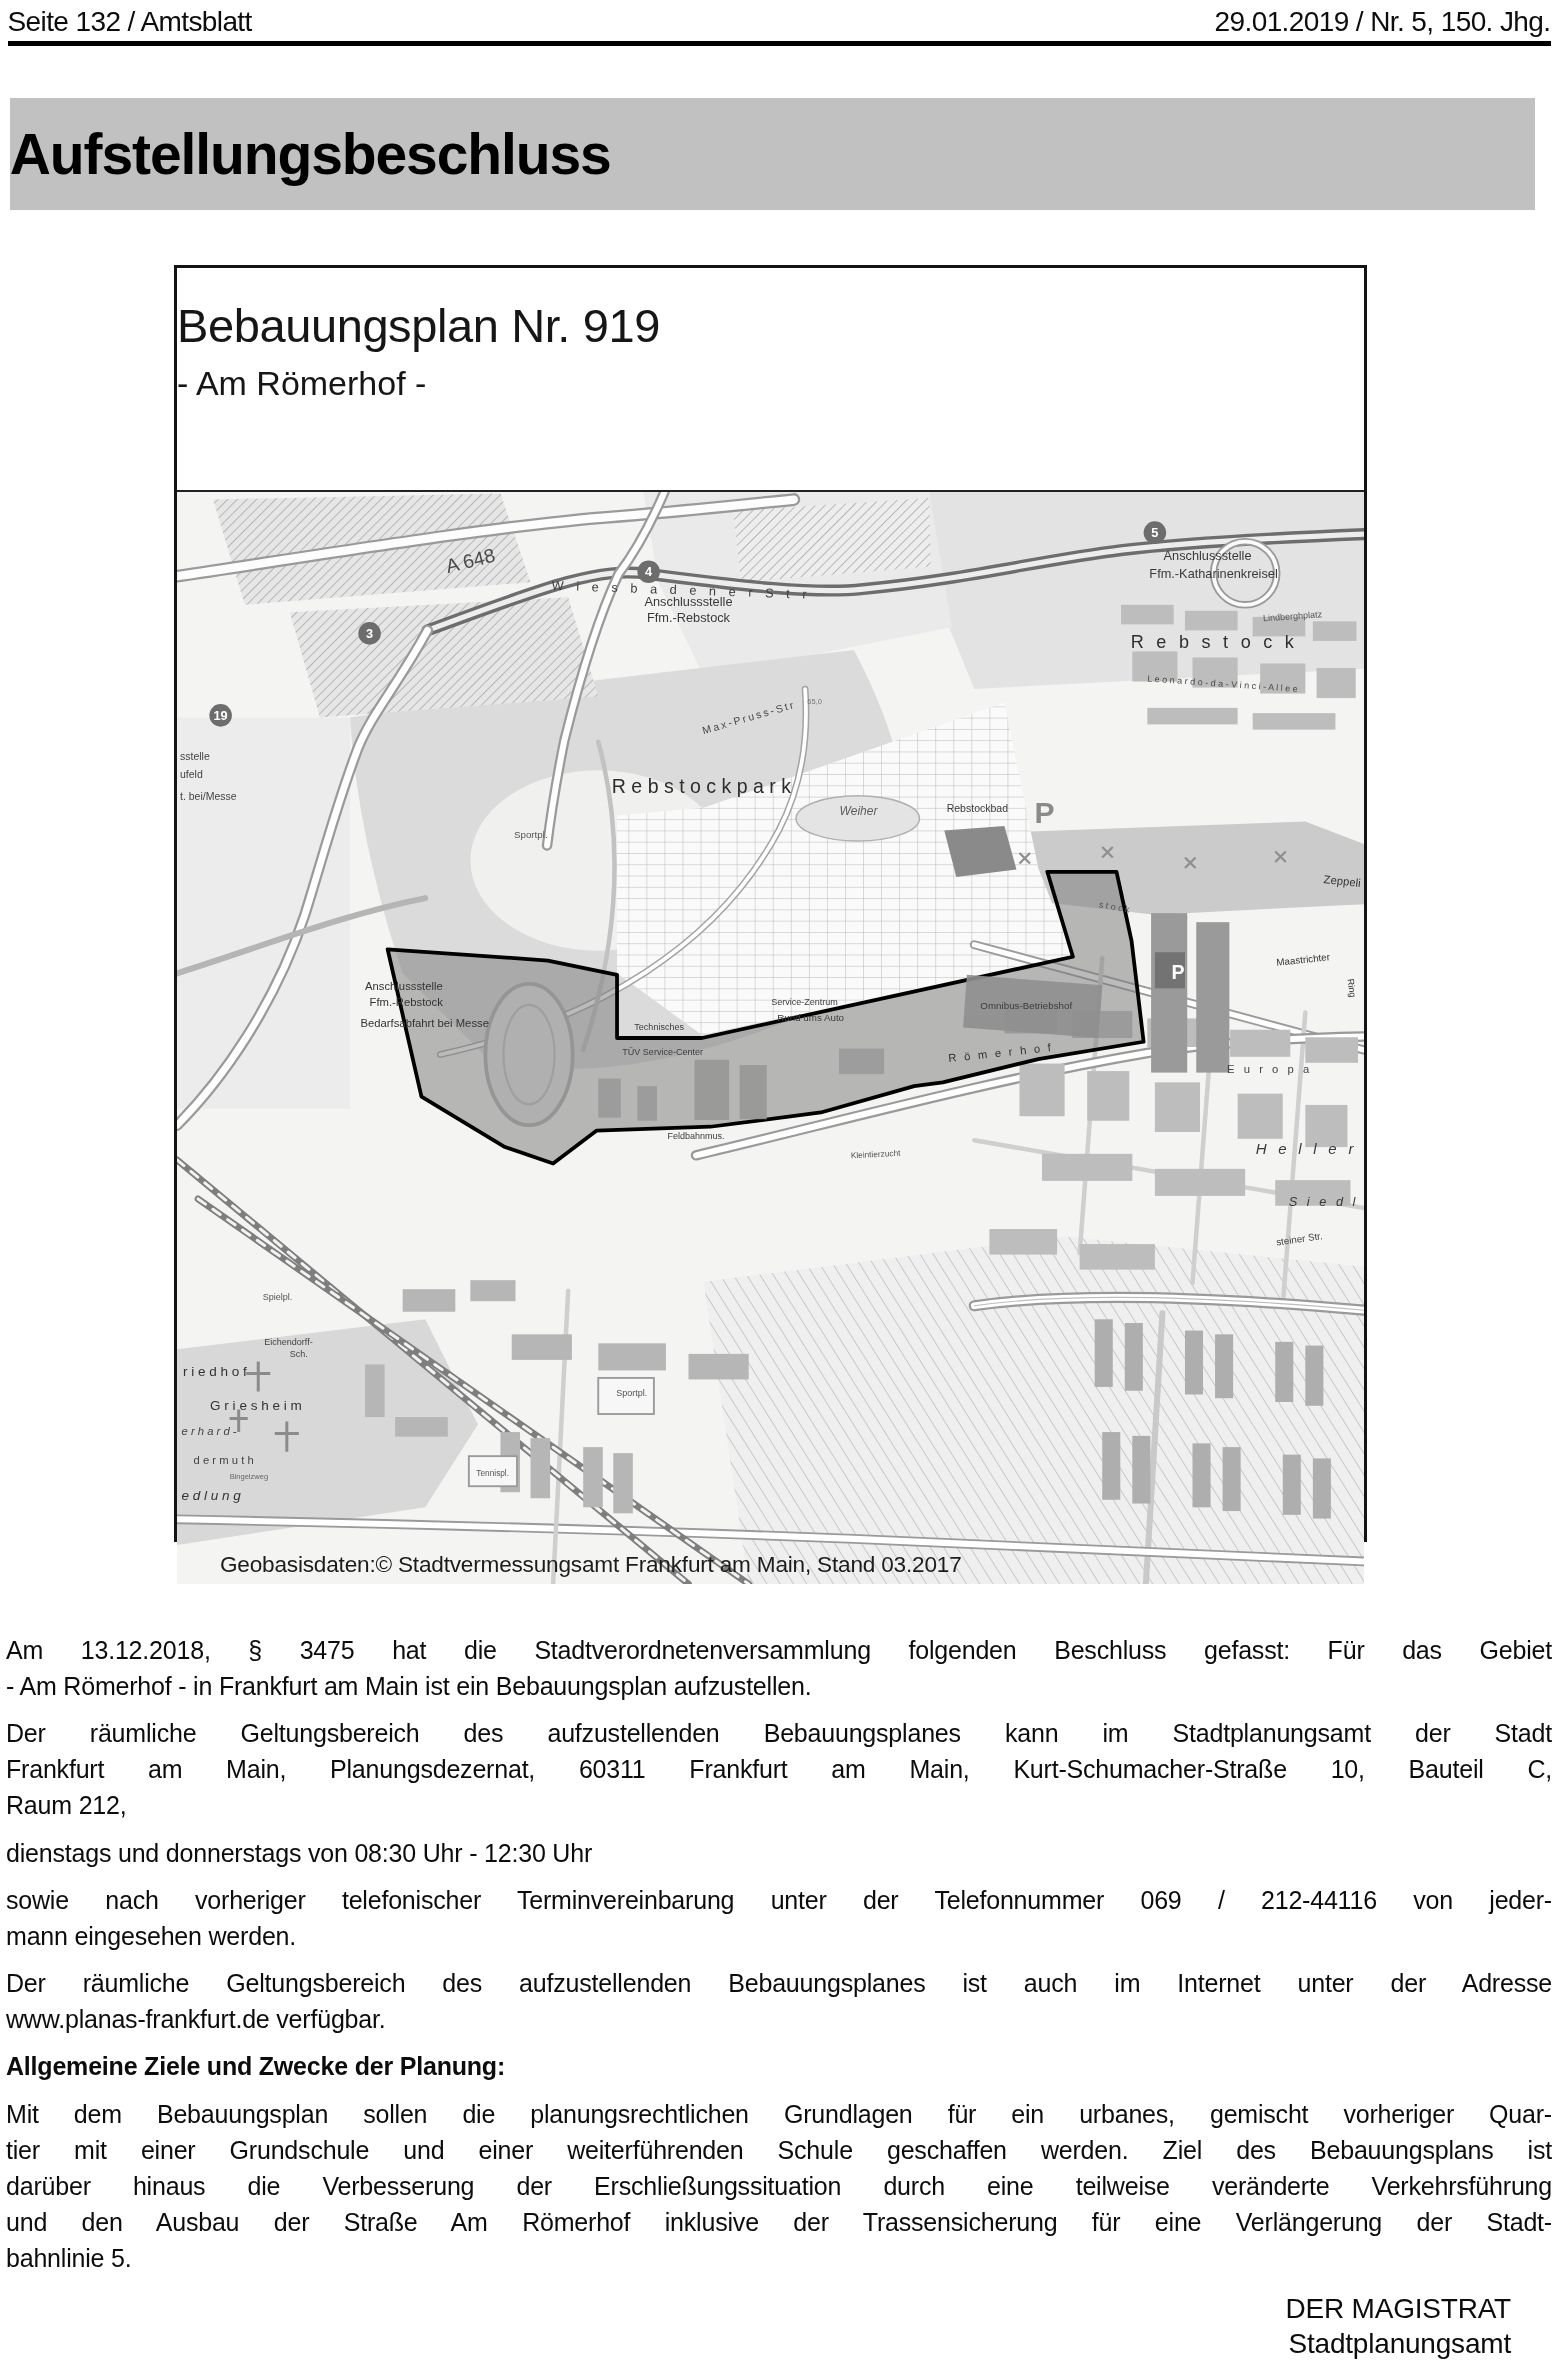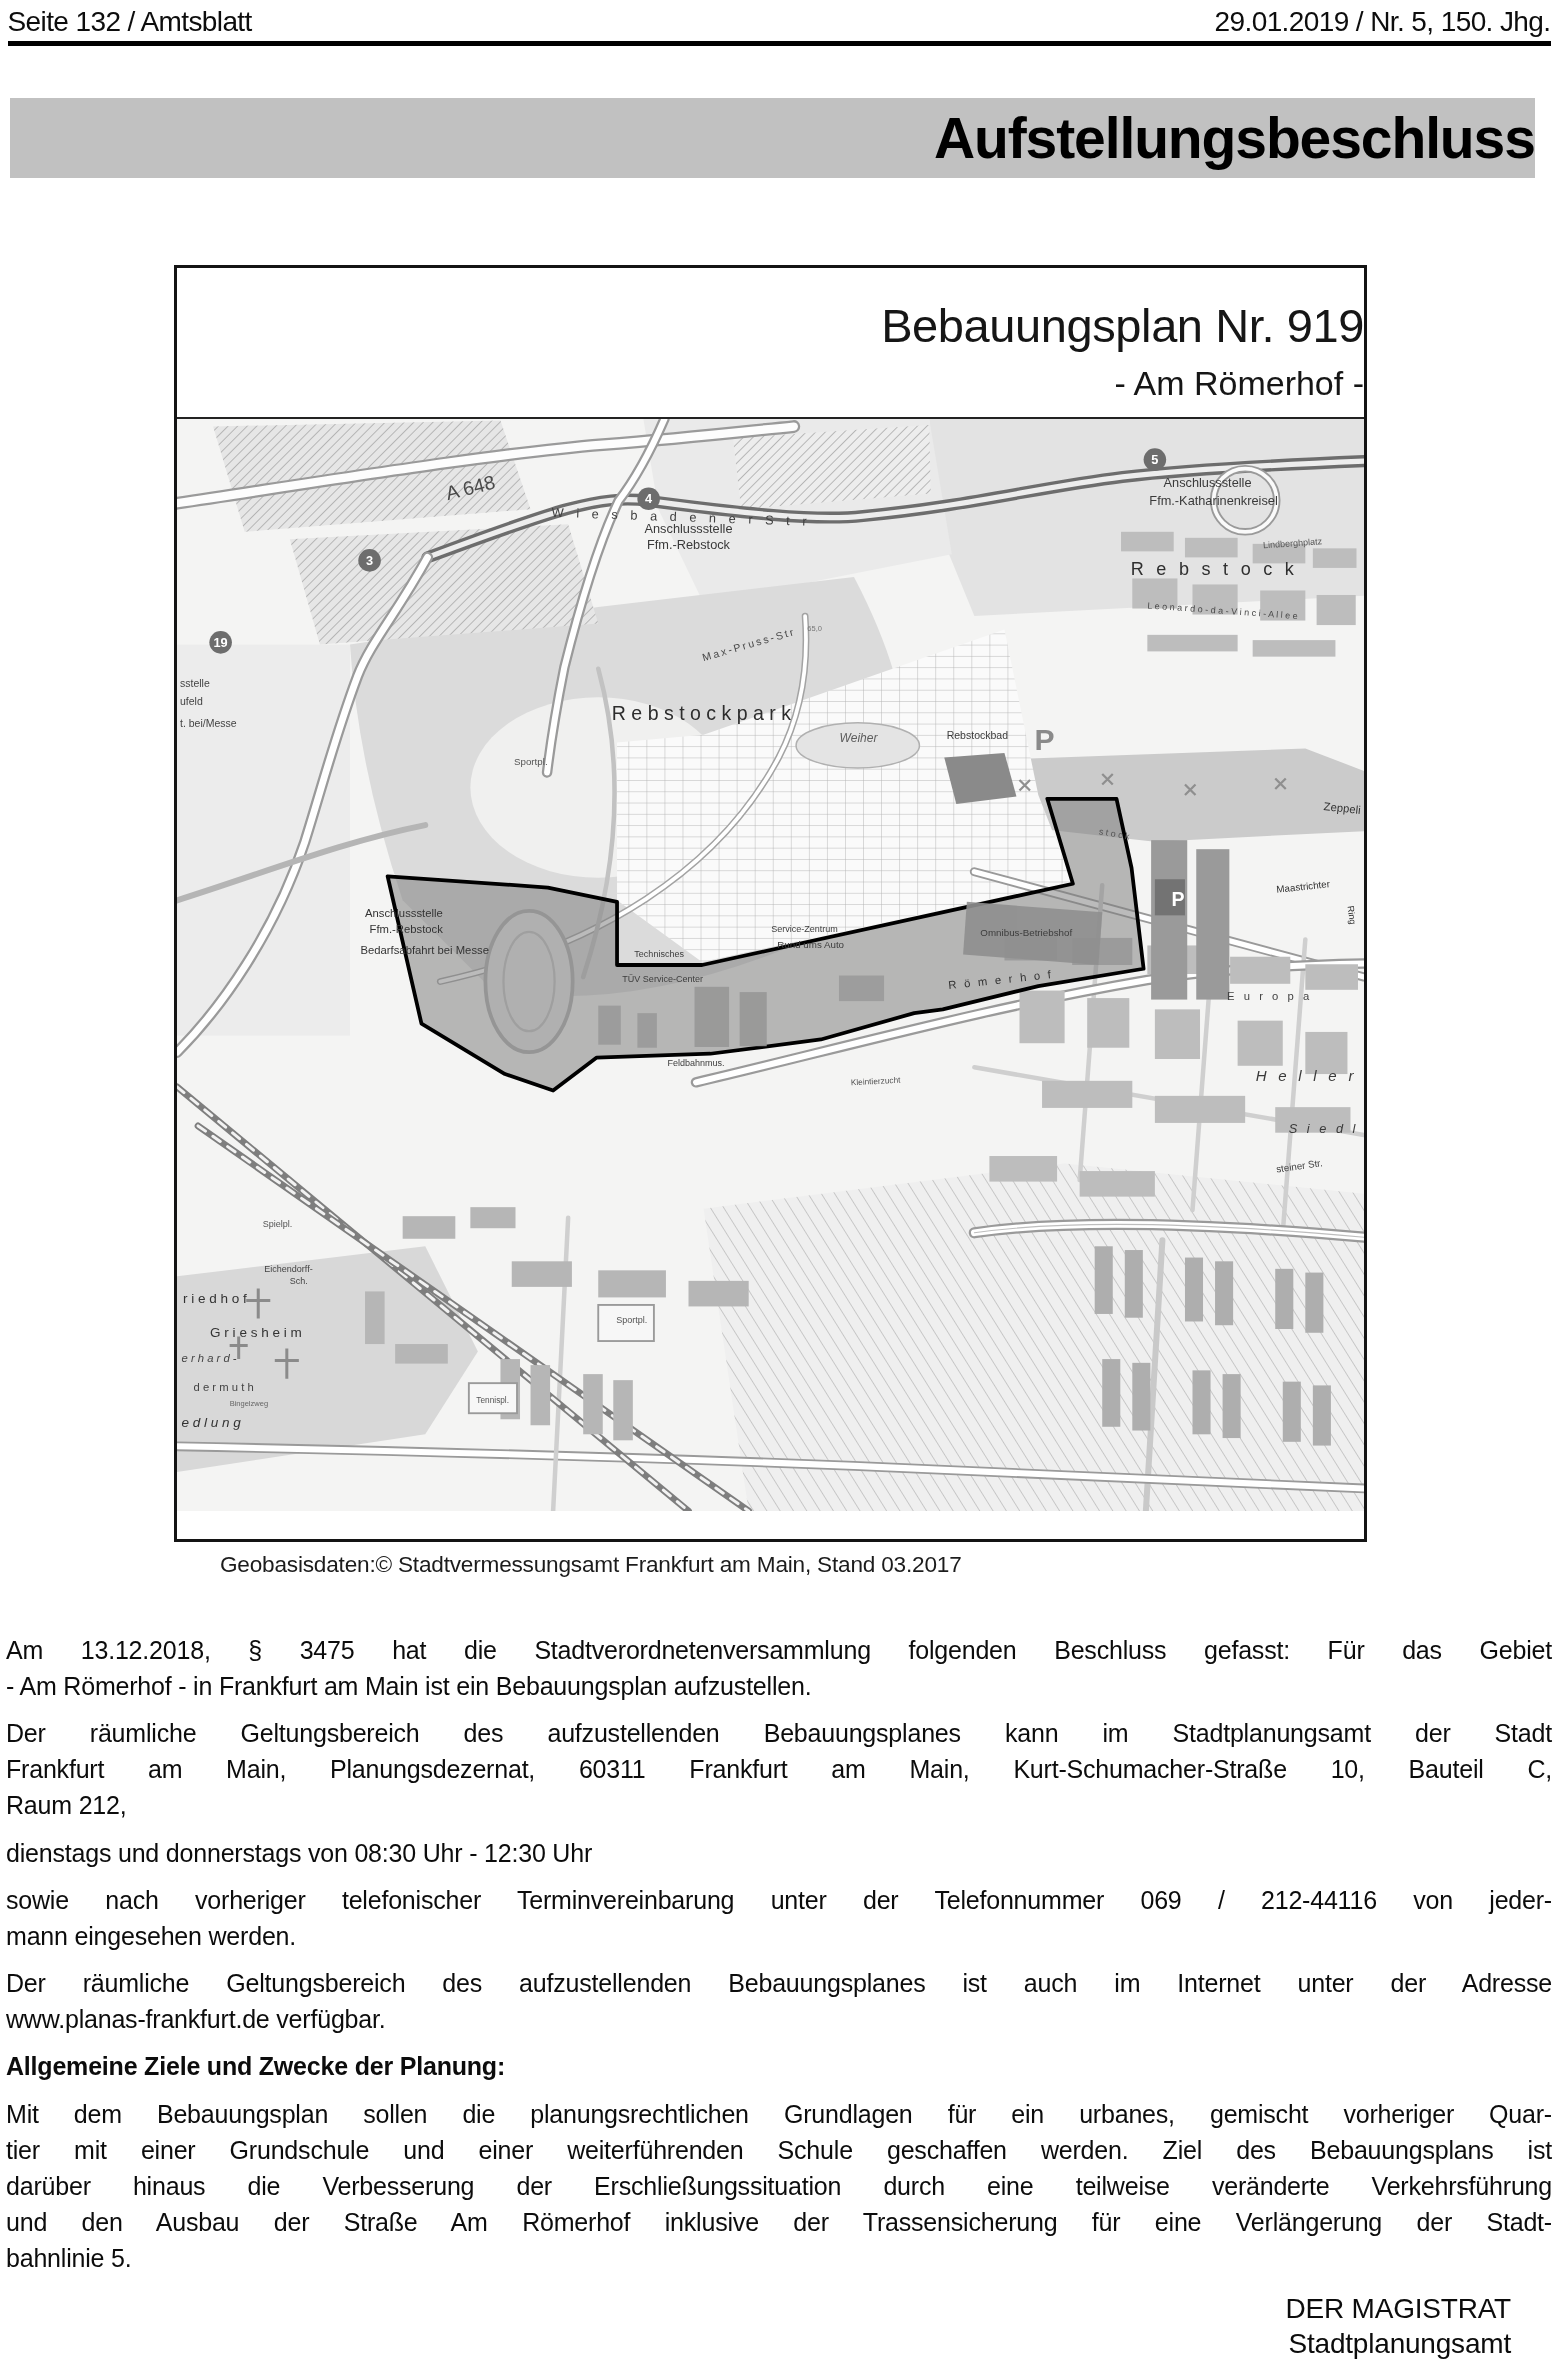--- a/index.html
+++ b/index.html
@@ -5,27 +5,27 @@
   html,body{margin:0;padding:0;}
   body{
     width:1558px;height:2377px;position:relative;background:#ffffff;
     font-family:"Liberation Sans", sans-serif;color:#111;overflow:hidden;
   }
   
   .hdr{position:absolute;top:6px;left:7.5px;width:1543px;display:flex;
        justify-content:space-between;font-size:28px;letter-spacing:-0.6px;color:#0d0d0d;}
   .hdr-rule{position:absolute;top:41px;left:7.5px;width:1543px;height:4.5px;background:#000;}
   
-  .banner{position:absolute;top:98px;left:9.8px;width:1525px;height:80px;
-          display:flex;align-items:center;justify-content:flex-end;}
+  .banner{position:absolute;top:98px;left:9.8px;width:1525px;height:112px;
+          display:flex;align-items:center;justify-content:flex-start;}
   .banner h1{margin:0;font-size:57px;font-weight:bold;letter-spacing:-1.1px;color:#000;}
   
   .mapbox{position:absolute;left:174px;top:265px;width:1193px;height:1277px;
           border:3px solid #141414;box-sizing:border-box;background:#fff;}
-  .maptitle{height:151px;box-sizing:border-box;text-align:right;border-bottom:2.3px solid #222;
+  .maptitle{height:224px;box-sizing:border-box;text-align:left;border-bottom:2.3px solid #222;
             background:#fff;}
   .maptitle .t1{margin:0;padding-top:30px;font-size:47px;font-weight:400;letter-spacing:-0.4px;color:#161616;}
   .maptitle .t2{margin:10.5px 0 0 0;font-size:34px;font-weight:400;color:#161616;}
   .mapcanvas{display:block;width:100%;height:1092px;}
   .mapcaption{position:absolute;left:176px;top:1552px;font-size:22.6px;color:#1c1c1c;letter-spacing:-0.2px;margin-left:44px;}
   
   .bodytext{position:absolute;left:6px;top:1632px;width:1546px;font-size:25px;
             line-height:36px;letter-spacing:-0.2px;color:#0c0c0c;}
   .para{margin:0 0 11.3px 0;}
   .para.bold{font-weight:bold;}

